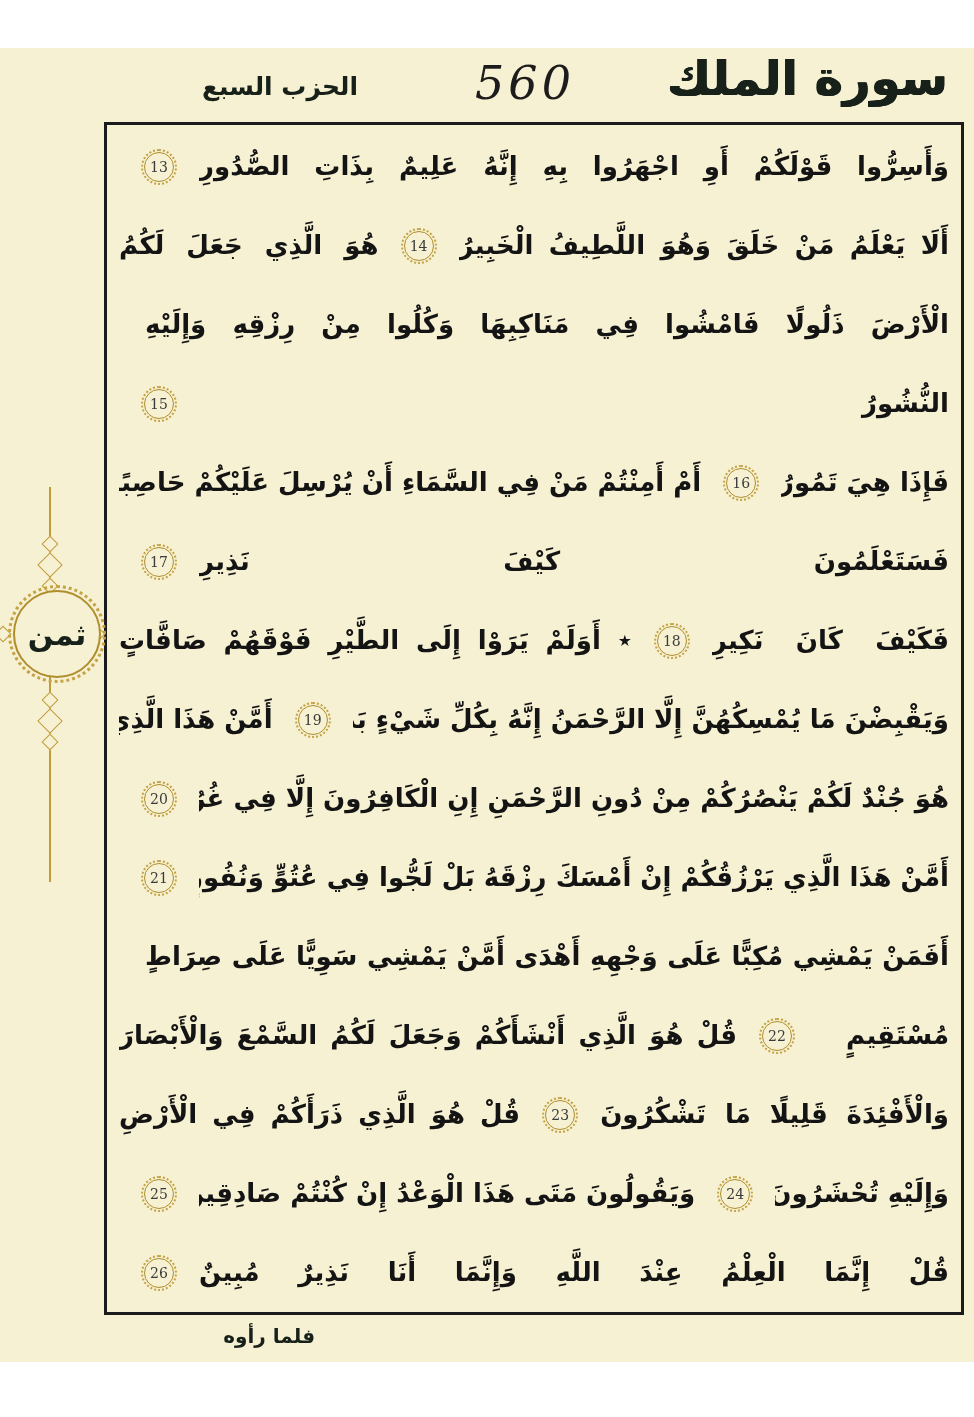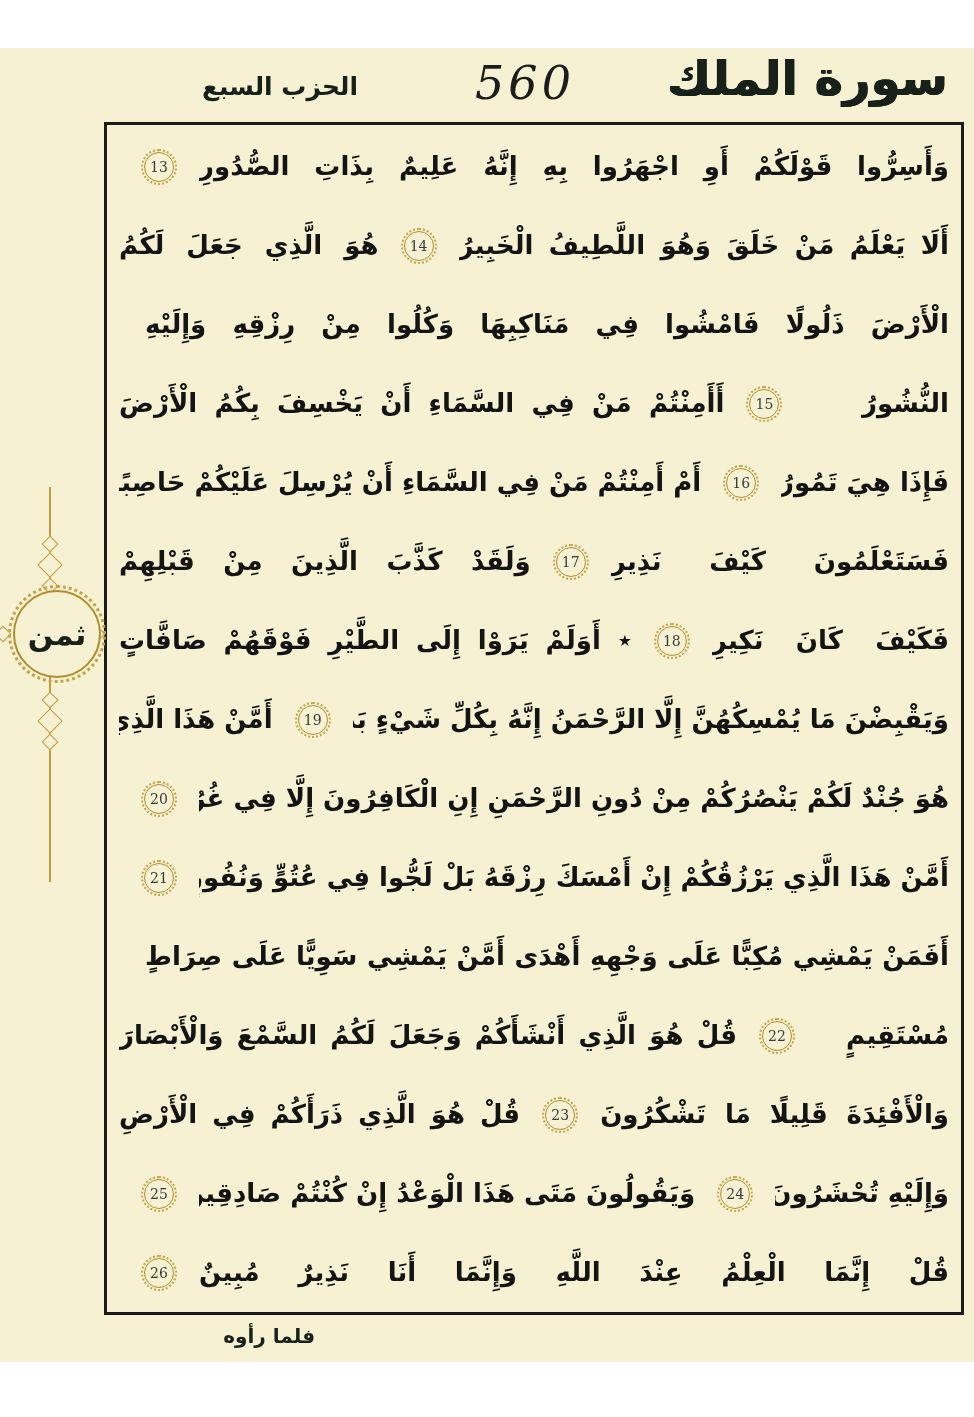--- a/index.html
+++ b/index.html
@@ -91,35 +91,33 @@
           <span class="qtext">هُوَ الَّذِي جَعَلَ لَكُمُ</span>
         </div>
         <div class="qline">
           <span class="qtext solo">الْأَرْضَ ذَلُولًا فَامْشُوا فِي مَنَاكِبِهَا وَكُلُوا مِنْ رِزْقِهِ وَإِلَيْهِ</span>
         </div>
         <div class="qline">
           <span class="qtext">النُّشُورُ</span>
           <span class="vmark">
             <span class="vnum">15</span>
           </span>
-          <span class="qtext">أَأَمِنْتُمْ مَنْ فِي السَّمَاءِ أَنْ يَخْسِفَ بِكُمُ الْأَرْضَ</span>
         </div>
         <div class="qline">
           <span class="qtext">فَإِذَا هِيَ تَمُورُ</span>
           <span class="vmark">
             <span class="vnum">16</span>
           </span>
           <span class="qtext">أَمْ أَمِنْتُمْ مَنْ فِي السَّمَاءِ أَنْ يُرْسِلَ عَلَيْكُمْ حَاصِبًا</span>
         </div>
         <div class="qline">
           <span class="qtext">فَسَتَعْلَمُونَ كَيْفَ نَذِيرِ</span>
           <span class="vmark">
             <span class="vnum">17</span>
           </span>
-          <span class="qtext">وَلَقَدْ كَذَّبَ الَّذِينَ مِنْ قَبْلِهِمْ</span>
         </div>
         <div class="qline">
           <span class="qtext">فَكَيْفَ كَانَ نَكِيرِ</span>
           <span class="vmark">
             <span class="vnum">18</span>
           </span>
           <span class="qtext">٭ أَوَلَمْ يَرَوْا إِلَى الطَّيْرِ فَوْقَهُمْ صَافَّاتٍ</span>
         </div>
         <div class="qline">
           <span class="qtext">وَيَقْبِضْنَ مَا يُمْسِكُهُنَّ إِلَّا الرَّحْمَنُ إِنَّهُ بِكُلِّ شَيْءٍ بَصِيرٌ</span>

